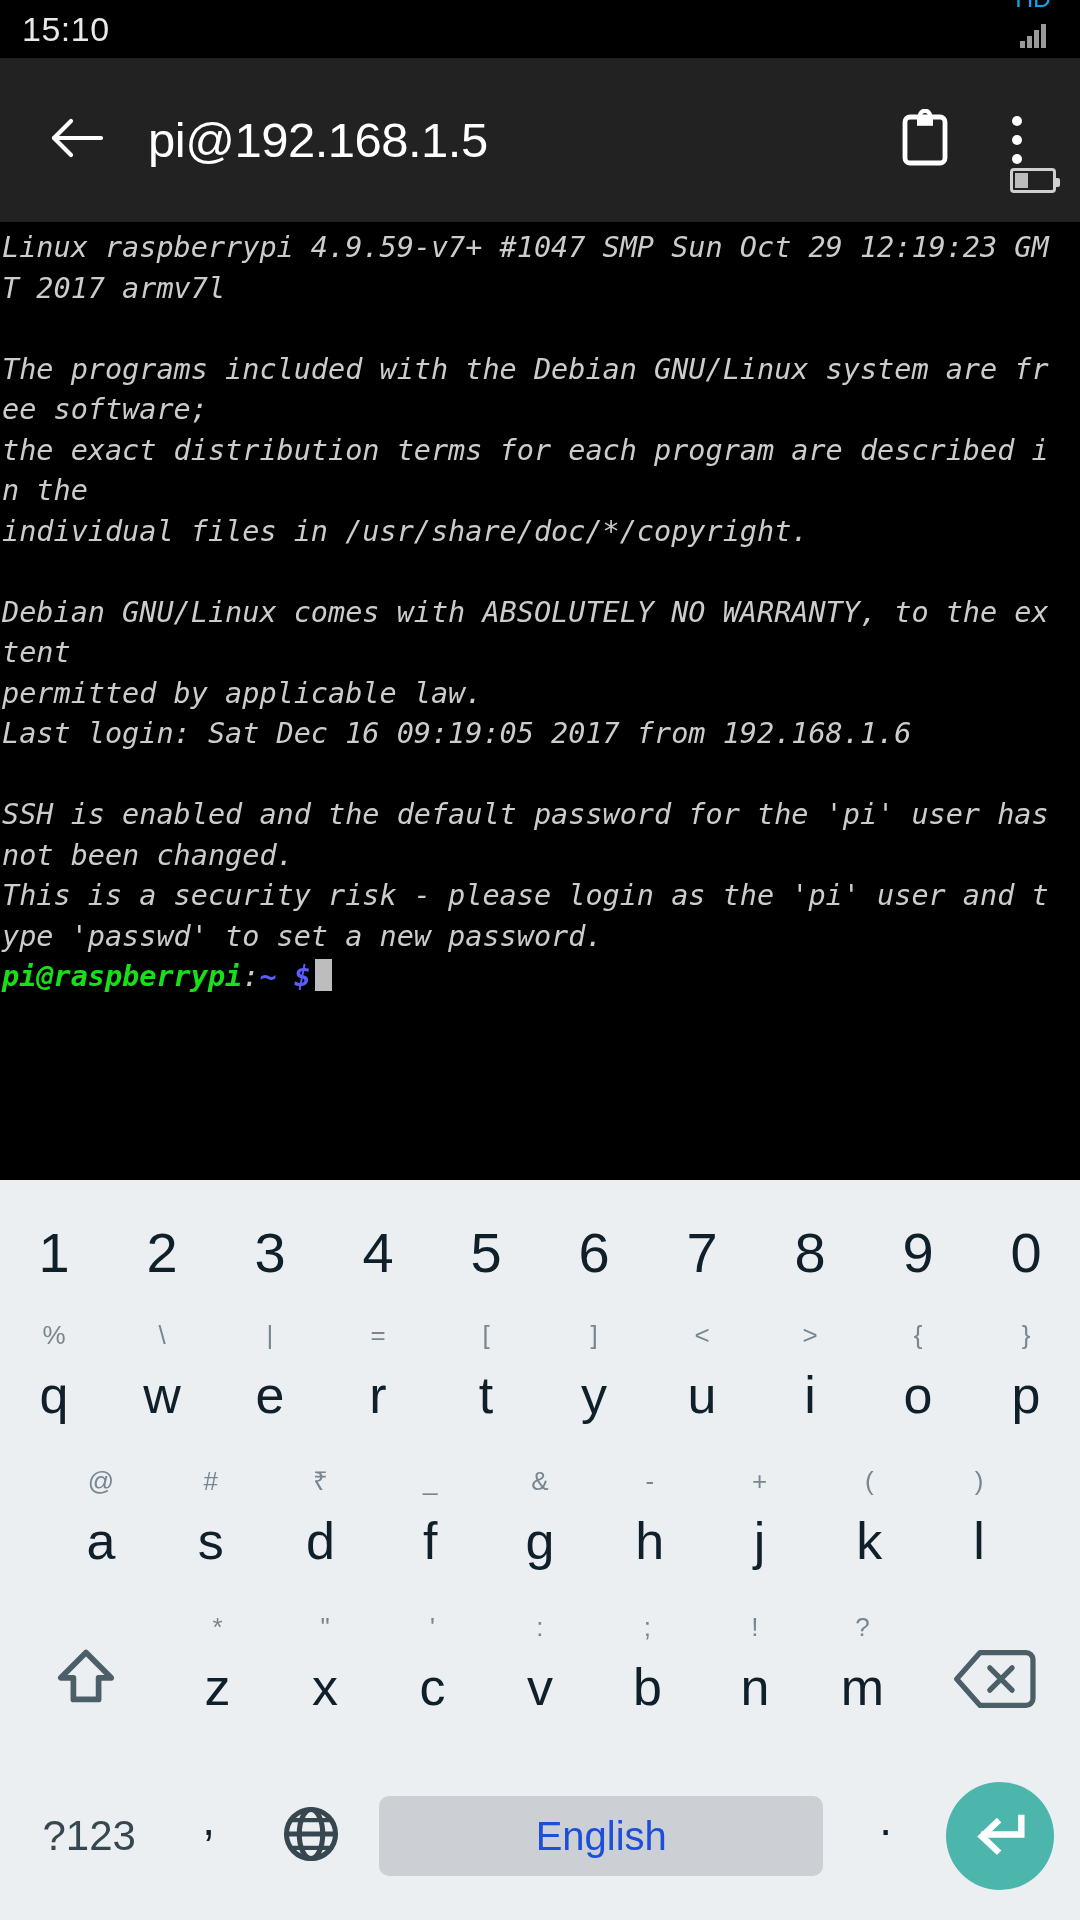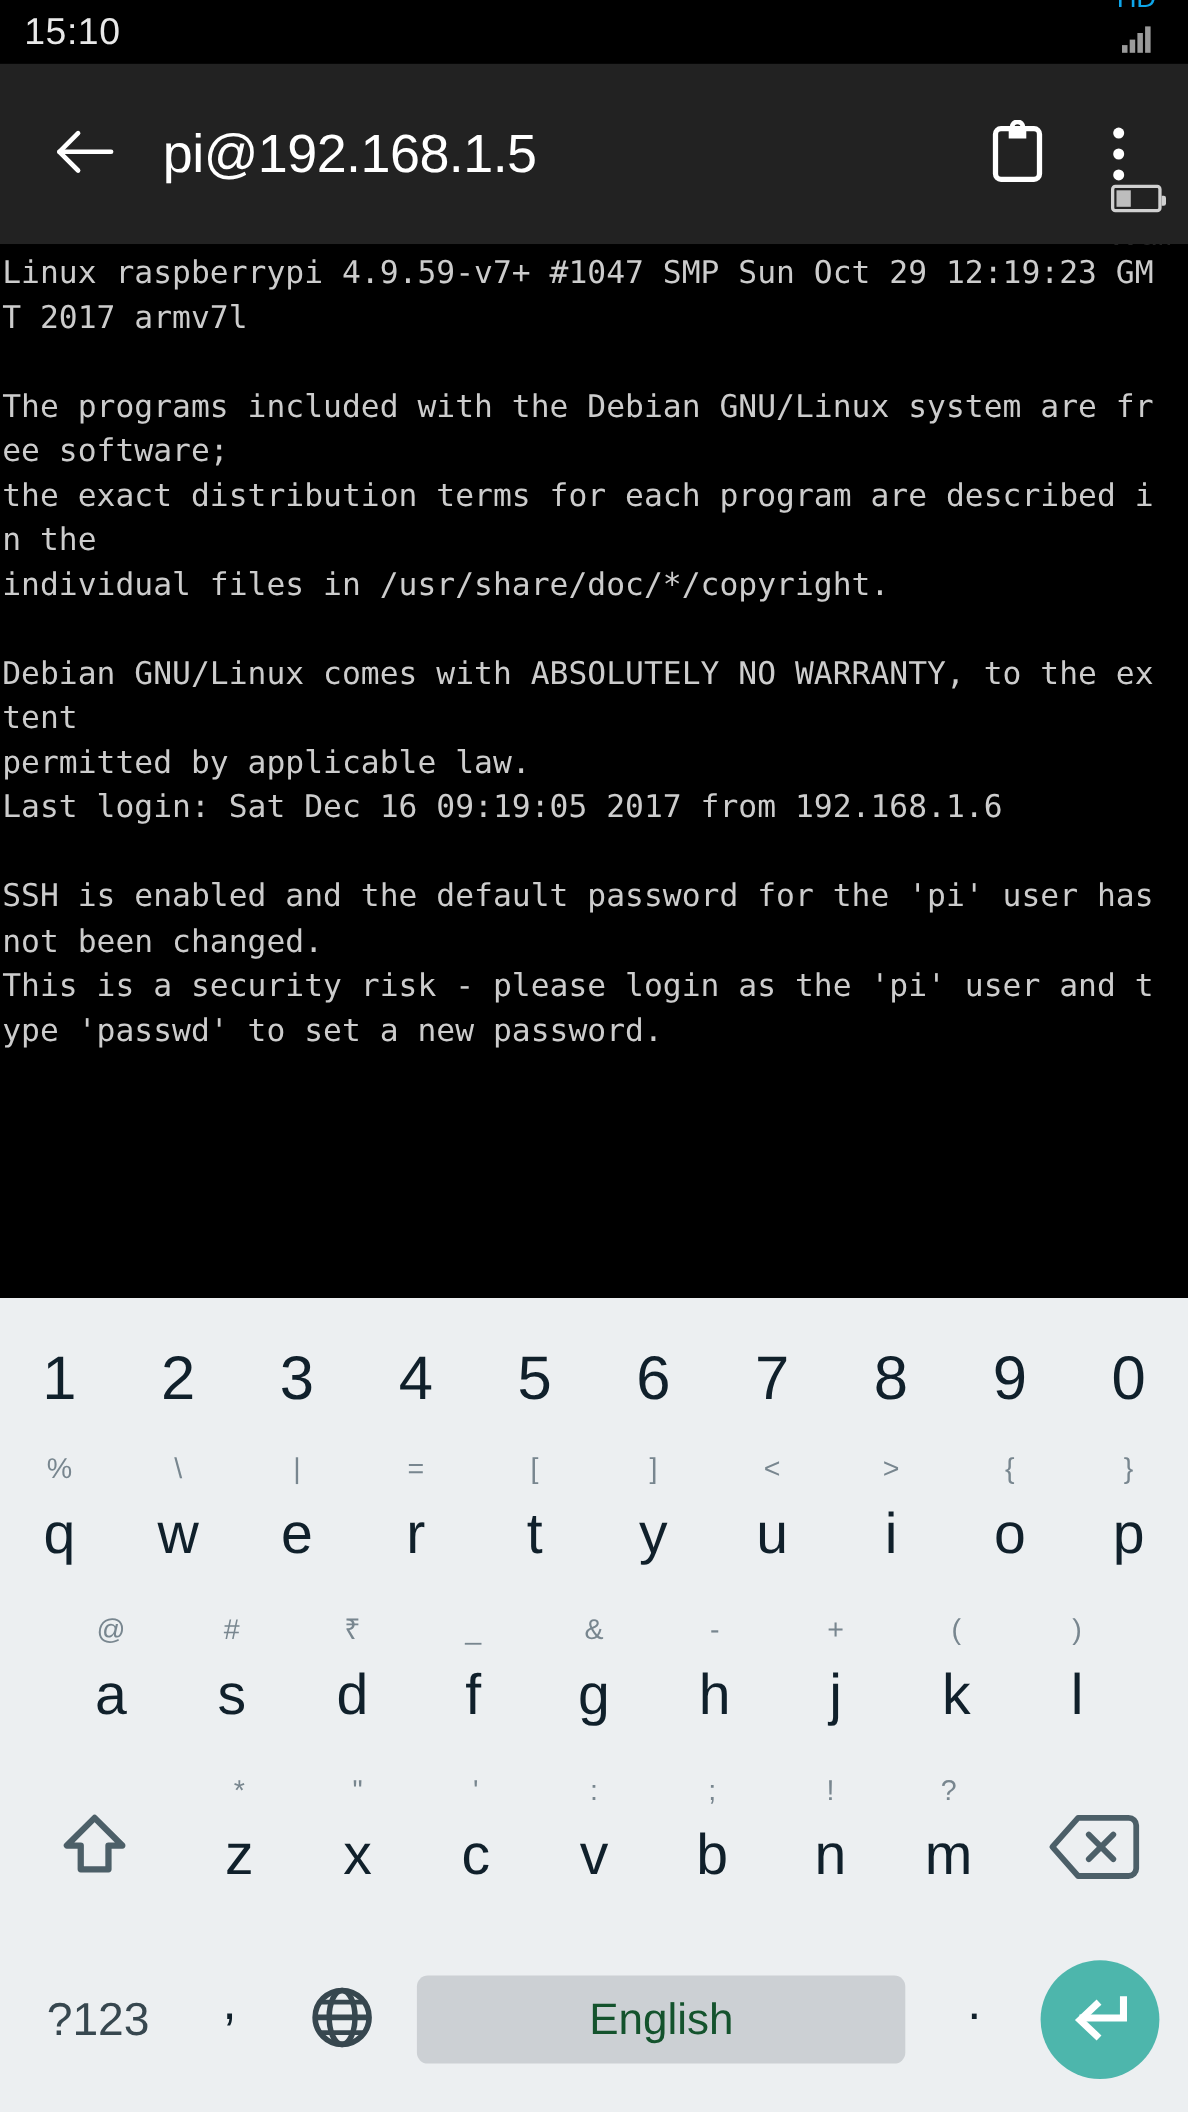--- a/index.html
+++ b/index.html
@@ -126,20 +126,21 @@
   .dots { display:flex; flex-direction:column; gap:9px; align-items:center;}
   .dots i { width:10px; height:10px; border-radius:50%; background:#fff; display:block;}
 
   
   .terminal {
     flex: 1 1 auto;
     background: #000;
     overflow: hidden;
     padding: 6px 15px 0 0;
     box-sizing: border-box;
+    font-style: italic;
   }
   .term-text {
     font-family: "DejaVu Sans Mono", "Liberation Mono", monospace;
     font-size: 28.5px;
     line-height: 40.5px;
     color: #cccccc;
     white-space: pre-wrap;
     word-break: break-all;
     padding: 0 0 0 2px;
     margin: 0;
@@ -219,21 +220,21 @@
   .k-sym { flex: 1.25 1 0; font-size: 42px; display:flex; align-items:center; justify-content:center; color:#37474f;}
   .k-comma { flex: 0.85 1 0; font-size: 46px; display:flex; align-items:flex-end; justify-content:center; padding-bottom: 34px; color:#10202b;}
   .k-globe { flex: 0.95 1 0; display:flex; align-items:center; justify-content:center;}
   .k-space {
     flex: 3.9 1 0;
     margin: 0 14px;
     height: 80px;
     background: #ccd0d4;
     border-radius: 10px;
     display:flex; align-items:center; justify-content:center;
-    color:#14532d;
+    color:#1d4ed8;
     font-size: 40px;
   }
   .k-period { flex: 0.85 1 0; font-size: 46px; display:flex; align-items:flex-end; justify-content:center; padding-bottom: 34px; color:#10202b;}
   .k-enter {
     flex: 0 0 108px;
     height: 108px;
     border-radius: 50%;
     background: #4db6ac;
     display:flex; align-items:center; justify-content:center;
     margin-left: 12px;
@@ -332,20 +333,21 @@
 the exact distribution terms for each program are described in the
 individual files in /usr/share/doc/*/copyright.
 
 Debian GNU/Linux comes with ABSOLUTELY NO WARRANTY, to the extent
 permitted by applicable law.
 Last login: Sat Dec 16 09:19:05 2017 from 192.168.1.6
 
 SSH is enabled and the default password for the 'pi' user has not been changed.
 This is a security risk - please login as the 'pi' user and type 'passwd' to set a new password.
 </pre>
+    <div class="prompt-line"><span class="p-user">pi@raspberrypi</span><span class="p-colon">:</span><span class="p-path">~</span> <span class="p-dollar">$</span><span class="cursor"></span></div>
   </div>
 
   <div class="keyboard">
 
     <div class="krow r1">
       <div class="key">
           <span class="main">1</span>
         </div>
       <div class="key">
           <span class="main">2</span>

